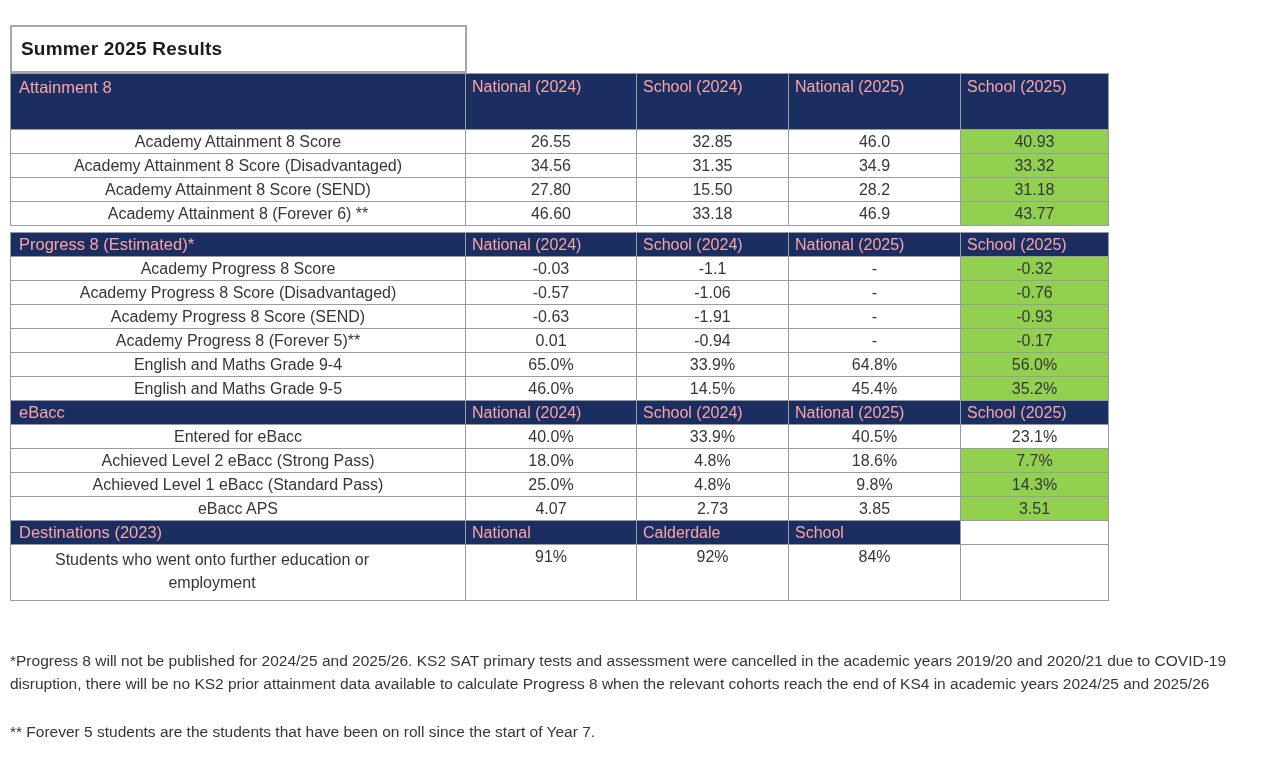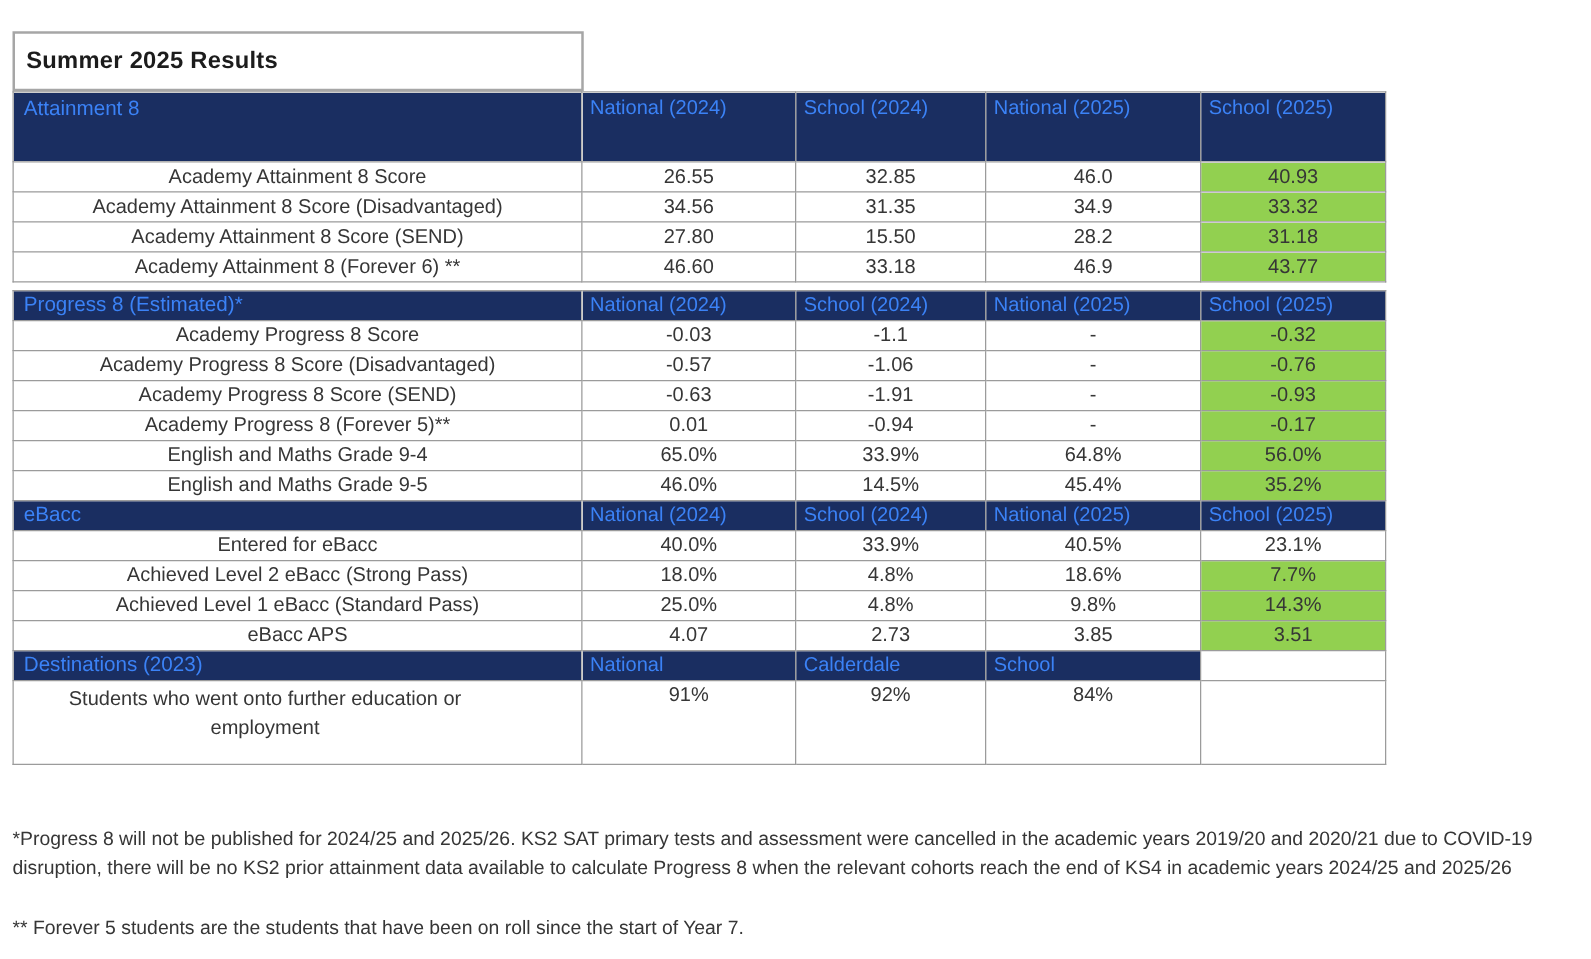--- a/index.html
+++ b/index.html
@@ -38,38 +38,38 @@
     box-sizing:border-box;
     border:1px solid var(--border-gray,#9B9B9B);
     height:24px;
     padding:0 6px;
     font-size:16px;
     overflow:hidden;
     white-space:nowrap;
   }
   tr.section-header th {
     background:var(--header-navy,#1A2E61);
-    color:#3b82f6;
+    color:#fca5a5;
     font-weight:normal;
     vertical-align:middle;
   }
   tr.section-header th.section-title {
     text-align:left; padding-left:8px; font-size:16.5px;
   }
   tr.section-header th.column-header { text-align:left; }
   tr.section-header.tall th {
     height:56px; vertical-align:top; padding-top:4px;
   }
   td.row-label { text-align:center; padding-left:8px; }
   td.cell-value { text-align:center; }
   td.hl { background:var(--highlight-green,#92D050); }
   td.blank, tr.spacer td { border:none; background:#ffffff; }
   tr.spacer td { height:7px; padding:0; }
   tr.tall-row td {
-    height:67px; vertical-align:top; padding-top:3px;
+    height:56px; vertical-align:top; padding-top:3px;
     white-space:normal;
   }
   tr.tall-row td.row-label { padding-right:58px; line-height:1.45; }
   .footnotes {
     margin-top:48px;
     width:1252px;
     font-size:15.5px;
     line-height:1.5;
     color:var(--text-dark,#3F3F3F);
   }

